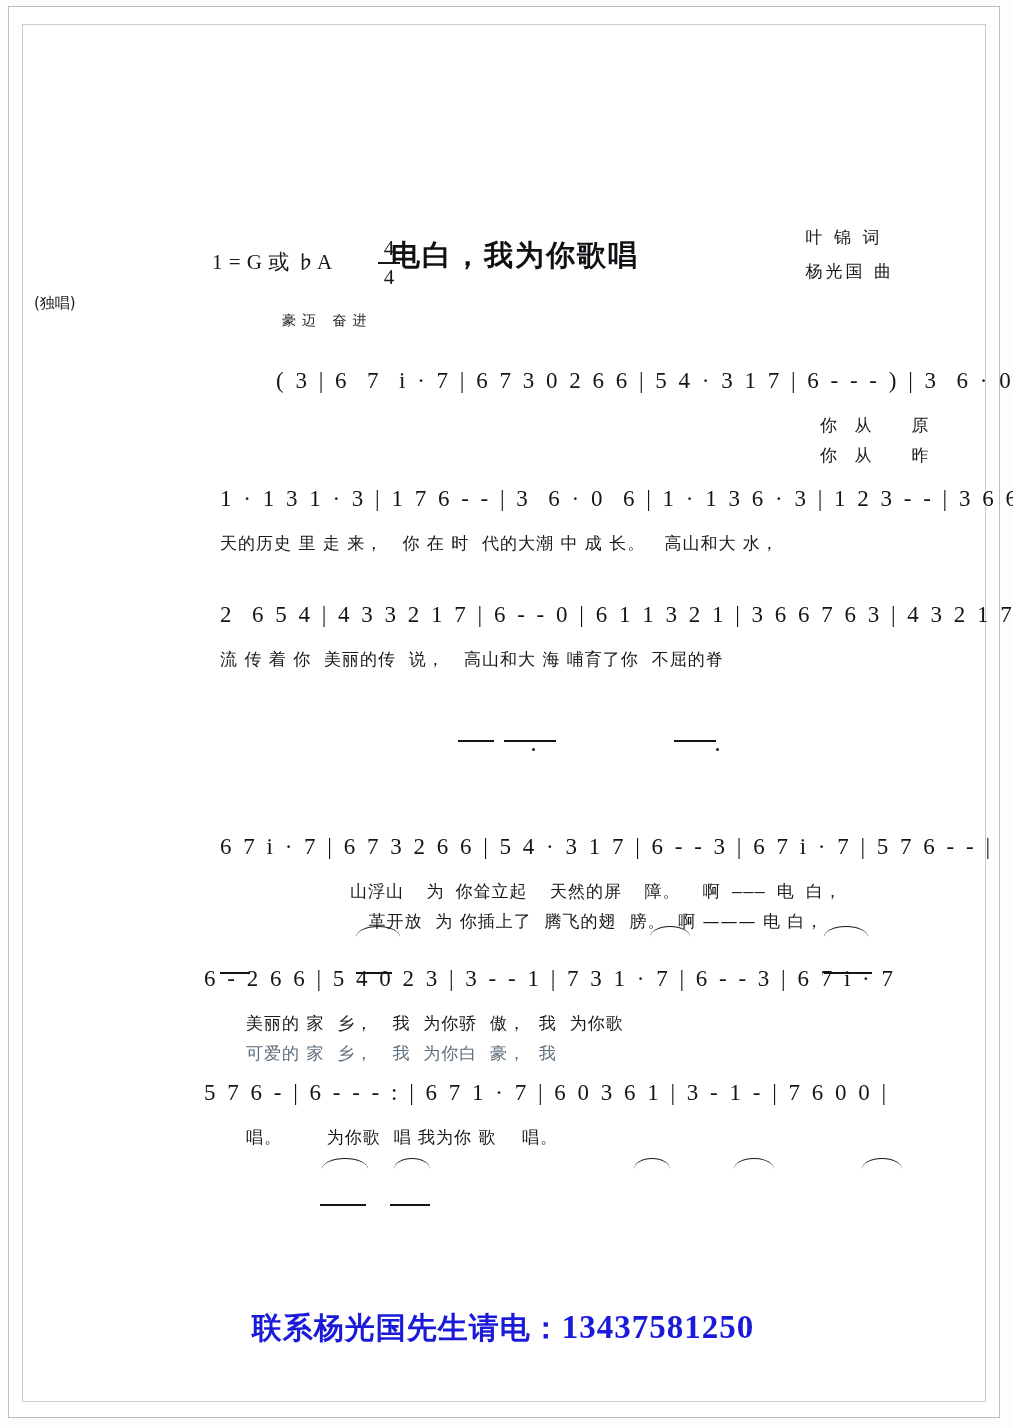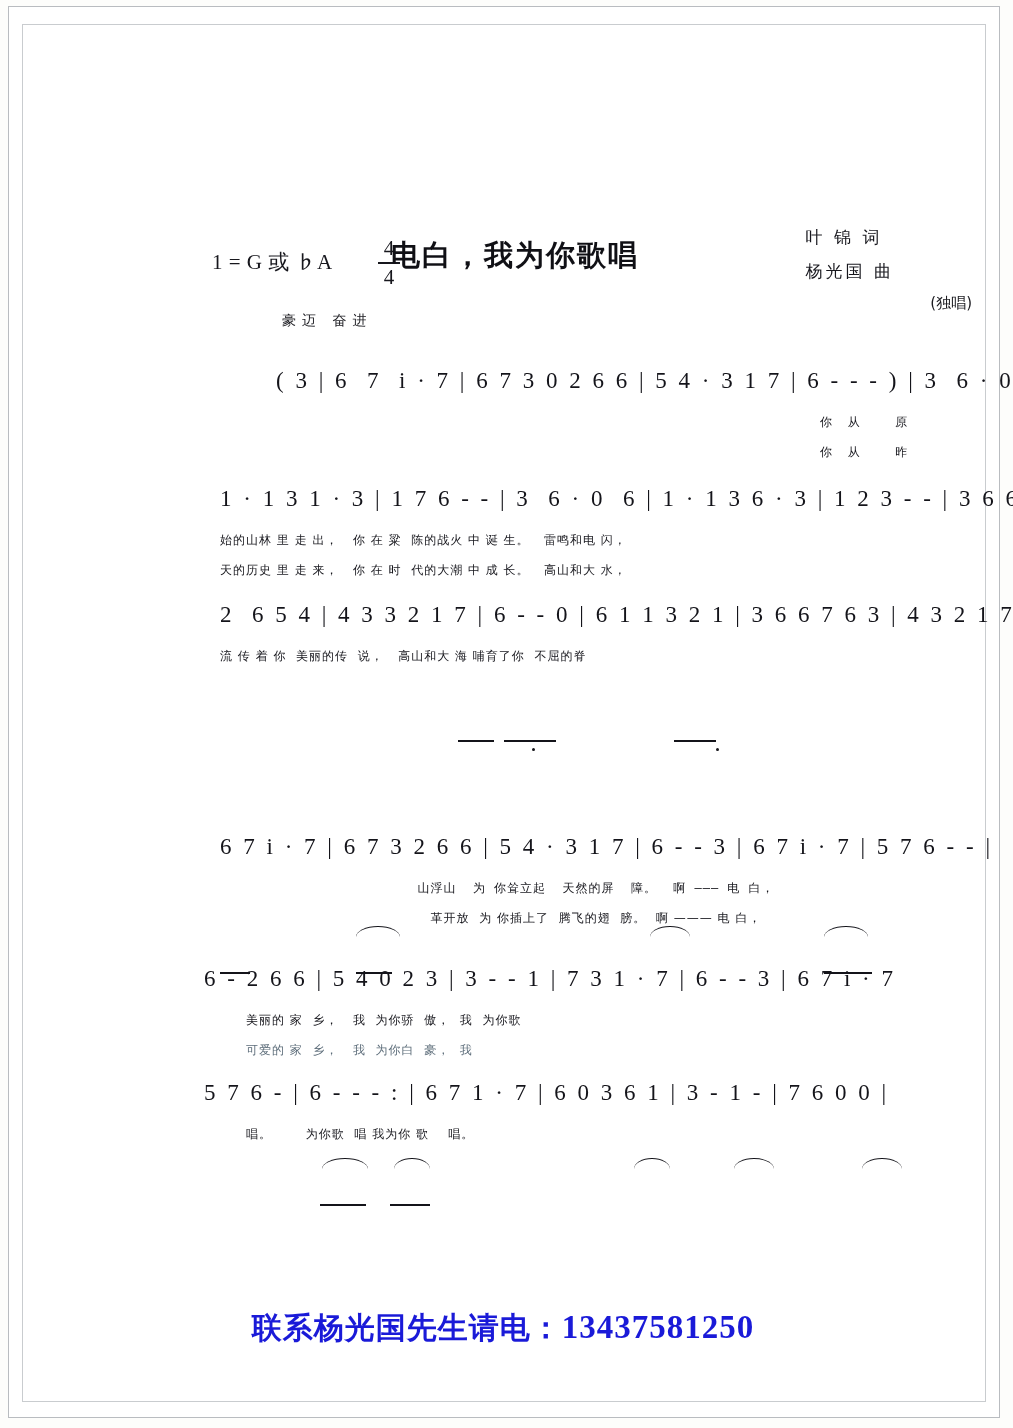--- a/index.html
+++ b/index.html
@@ -77,21 +77,21 @@
     font-family: "DejaVu Sans", sans-serif;
     font-weight: bold;
     font-size: 29px;
     letter-spacing: 2px;
     color: #101015;
   }
   .subtitle {
     position: absolute;
     left: 0; top: 258px;
     width: 938px;
-    text-align: right;
+    text-align: left;
     font-size: 15px;
     color: #1b1b20;
   }
   .credits {
     position: absolute;
     right: 78px; top: 184px;
     text-align: left;
     font-size: 17px;
     line-height: 34px;
     color: #17171d;
@@ -116,21 +116,21 @@
     height: 46px;
     font-family: "Liberation Serif", serif;
     font-size: 23px;
     color: #14141a;
     white-space: pre;
     letter-spacing: 0px;
   }
   .lyric {
     position: relative;
     height: 30px;
-    font-size: 12px;
+    font-size: 17px;
     color: #18181e;
     white-space: pre;
     letter-spacing: 0px;
   }
   .lyric.faded { color: #5d6d7a; }
 
   
   .beam {
     position: absolute;
     height: 1.6px;
@@ -205,21 +205,20 @@
     </div>
 
     <div class="system" style="top:450px;">
       <div class="notes" style="padding-left:186px; letter-spacing:3px;">1 · 1 3 1 · 3 | 1 7 6 - - | 3  6 · 0  6 | 1 · 1 3 6 · 3 | 1 2 3 - - | 3 6 6 7 6 3 |</div>
       <div class="slur" style="left:322px; top:440px; width:44px;"></div>
       <div class="slur" style="left:616px; top:440px; width:40px;"></div>
       <div class="slur" style="left:790px; top:440px; width:44px;"></div>
       <div class="beam" style="left:186px; top:486px; width:30px;"></div>
       <div class="beam" style="left:322px; top:486px; width:36px;"></div>
       <div class="beam" style="left:790px; top:486px; width:48px;"></div>
-      <div class="lyric" style="padding-left:186px; letter-spacing:1px;">始的山林 里 走 出，   你 在 粱  陈的战火 中 诞 生。   雷鸣和电 闪，</div>
       <div class="lyric" style="padding-left:186px; letter-spacing:1px;">天的历史 里 走 来，   你 在 时  代的大潮 中 成 长。   高山和大 水，</div>
     </div>
 
     <div class="system" style="top:566px;">
       <div class="notes" style="padding-left:186px; letter-spacing:3px;">2  6 5 4 | 4 3 3 2 1 7 | 6 - - 0 | 6 1 1 3 2 1 | 3 6 6 7 6 3 | 4 3 2 1 7 3 |</div>
       <div class="slur" style="left:288px; top:556px; width:46px;"></div>
       <div class="slur" style="left:360px; top:556px; width:36px;"></div>
       <div class="slur" style="left:600px; top:556px; width:36px;"></div>
       <div class="slur" style="left:700px; top:556px; width:40px;"></div>
       <div class="slur" style="left:828px; top:556px; width:40px;"></div>

